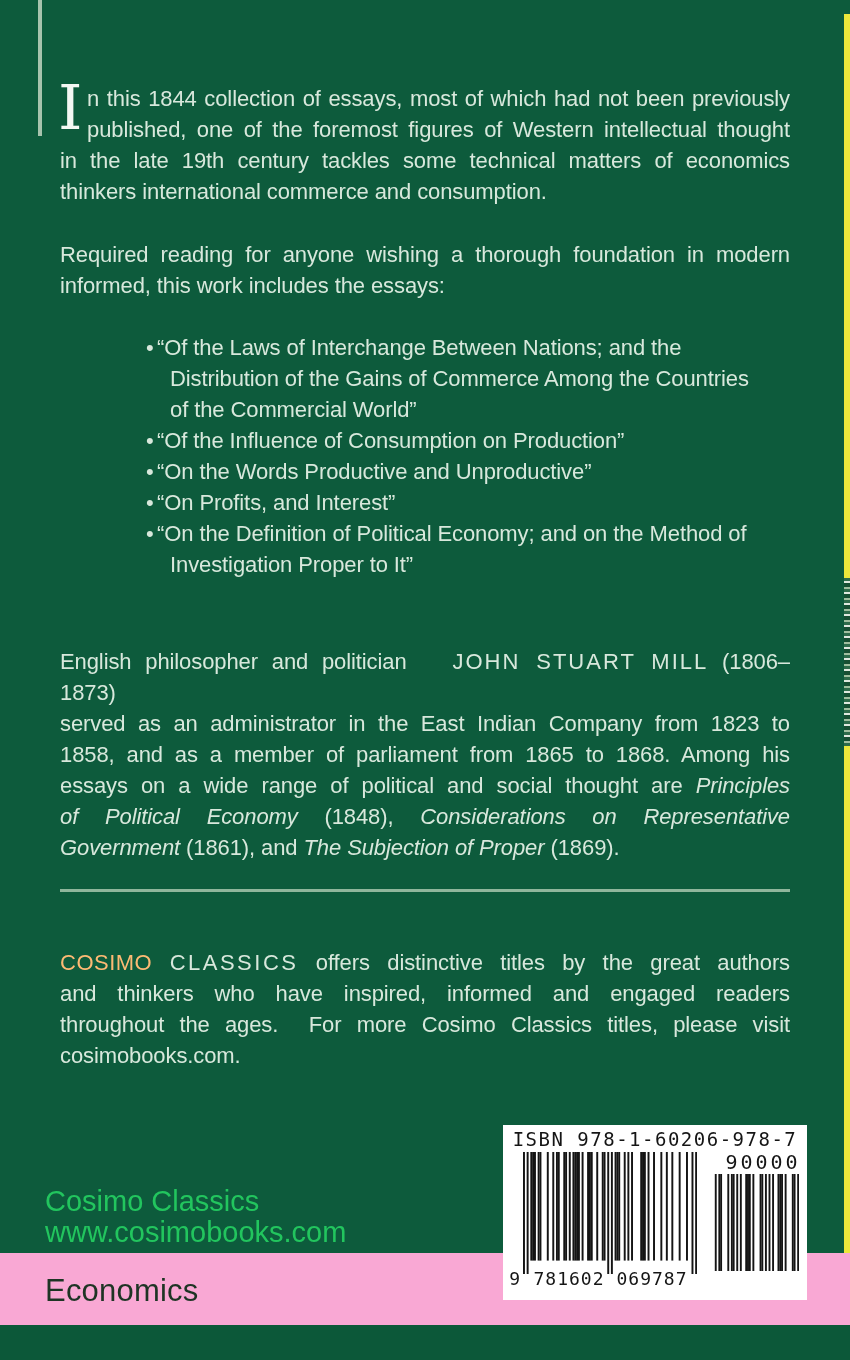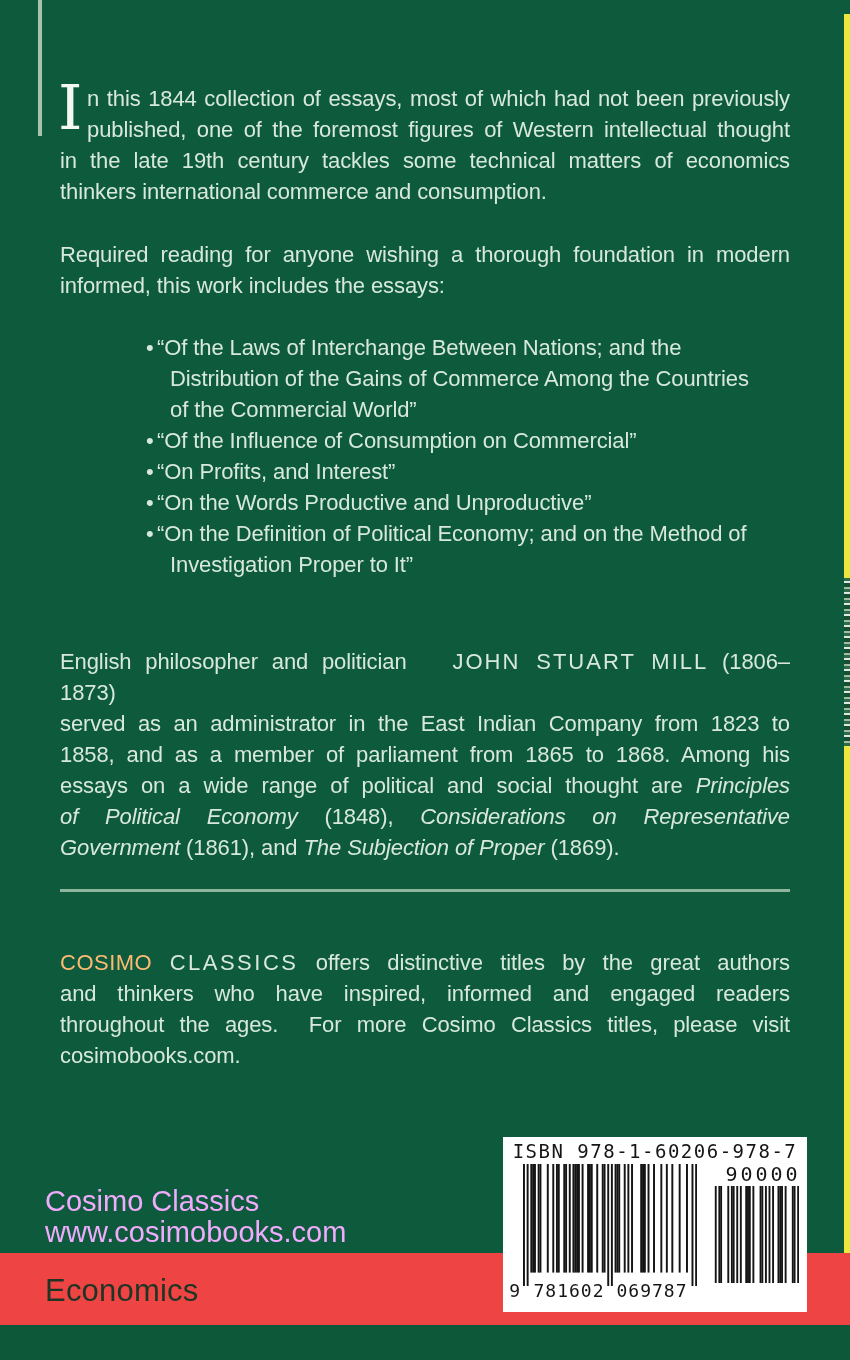--- a/index.html
+++ b/index.html
@@ -43,21 +43,21 @@
   .para-bio { margin-top:66px; }
   .divider { margin:26px 0 0 0; border:none; border-top:3px solid #8fb69c; width:730px; }
   .para-publisher { margin-top:55px; }
   .seg-b  { font-weight:normal; color:#fdba74; letter-spacing:0.5px; }
   .seg-i  { font-style:italic; }
   .seg-ls { letter-spacing:2px;margin-left:32px; }
   .seg-ls2{ letter-spacing:2.5px; }
   
   .barcode-box {
     position:absolute; left:503px; top:1125px; width:304px; height:175px;
-    background:#ffffff; z-index:3; color:#151515;margin-top:12px;
+    background:#ffffff; z-index:3; color:#151515;
   }
   .isbn-line {
     position:absolute; top:3px; left:0; right:0; text-align:center;
     font-family:"DejaVu Sans Mono", monospace; font-size:19px; letter-spacing:1.5px;
     white-space:nowrap;
   }
   .price-code {
     position:absolute; top:25px; left:217px; width:86px; text-align:center;
     font-family:"DejaVu Sans Mono", monospace; font-size:20px; letter-spacing:3px;
   }
@@ -65,21 +65,21 @@
   .ean-addon { position:absolute; left:210px; top:49px; width:86px;  height:97px;  }
   .ean-digits {
     position:absolute; top:143px; height:24px;
     font-family:"DejaVu Sans Mono", monospace; font-size:18px; letter-spacing:1px;
     color:#151515;
   }
   .d-lead { left:2px;  width:16px; text-align:right; }
   .d-g1   { left:30px; width:72px; text-align:center; }
   .d-g2   { left:112px;width:74px; text-align:center; }
   
-  .imprint { position:absolute; left:45px; top:1186px; color:#f0abfc; font-size:29px; line-height:31px; }
+  .imprint { position:absolute; left:45px; top:1186px; color:#22c55e; font-size:29px; line-height:31px; }
   .yellow-band {
     position:absolute; left:0; top:1253px; width:850px; height:72px; z-index:1;
   }
   .category { position:absolute; left:45px; top:20px; font-size:31px; color:#1e3424; letter-spacing:0.2px; }
   .bottom-strip { position:absolute; left:0; top:1325px; width:850px; height:35px; }
 </style>
 </head>
 <body>
 
 <div class="cover" style="background: rgb(13, 91, 60);">
@@ -100,23 +100,23 @@
         </div>
     </div>
 
     <div class="para para-required">
         <div class="jline"><span>Required reading for anyone wishing a thorough foundation in modern</span></div>
         <div class="jline lastline"><span>informed, this work includes the essays:</span></div>
       </div>
 
     <ul class="essay-list">
       <li><span>“Of the Laws of Interchange Between Nations; and the Distribution of the Gains of Commerce Among the Countries of the Commercial World”</span></li>
-      <li><span>“Of the Influence of Consumption on Commercial”</span></li>
+      <li><span>“Of the Influence of Consumption on Production”</span></li>
+      <li><span>“On the Words Productive and Unproductive”</span></li>
       <li><span>“On Profits, and Interest”</span></li>
-      <li><span>“On the Words Productive and Unproductive”</span></li>
       <li><span>“On the Definition of Political Economy; and on the Method of Investigation Proper to It”</span></li>
     </ul>
 
     <div class="para para-bio">
         <div class="jline"><span>English philosopher and politician </span><span class="seg-ls">JOHN STUART MILL</span><span> (1806–1873)</span></div>
         <div class="jline"><span>served as an administrator in the East Indian Company from 1823 to</span></div>
         <div class="jline"><span>1858, and as a member of parliament from 1865 to 1868. Among his</span></div>
         <div class="jline"><span>essays on a wide range of political and social thought are </span><span class="seg-i">Principles</span></div>
         <div class="jline"><span class="seg-i">of Political Economy</span><span> (1848), </span><span class="seg-i">Considerations on Representative</span></div>
         <div class="jline lastline"><span class="seg-i">Government</span><span> (1861), and </span><span class="seg-i">The Subjection of Proper</span><span> (1869).</span></div>
@@ -212,19 +212,19 @@
     <div class="ean-digits d-lead">9</div>
     <div class="ean-digits d-g1">781602</div>
     <div class="ean-digits d-g2">069787</div>
   </div>
 
   <div class="imprint">
     <div>Cosimo Classics</div>
     <div>www.cosimobooks.com</div>
   </div>
 
-  <div class="yellow-band" style="background: #ef4444;">
+  <div class="yellow-band" style="background: #f9a8d4;">
     <div class="category" style="color: rgb(30, 52, 36);">Economics</div>
   </div>
 
   <div class="bottom-strip" style="background: rgb(12, 88, 57);"></div>
 
 </div>
 
 </body></html>

